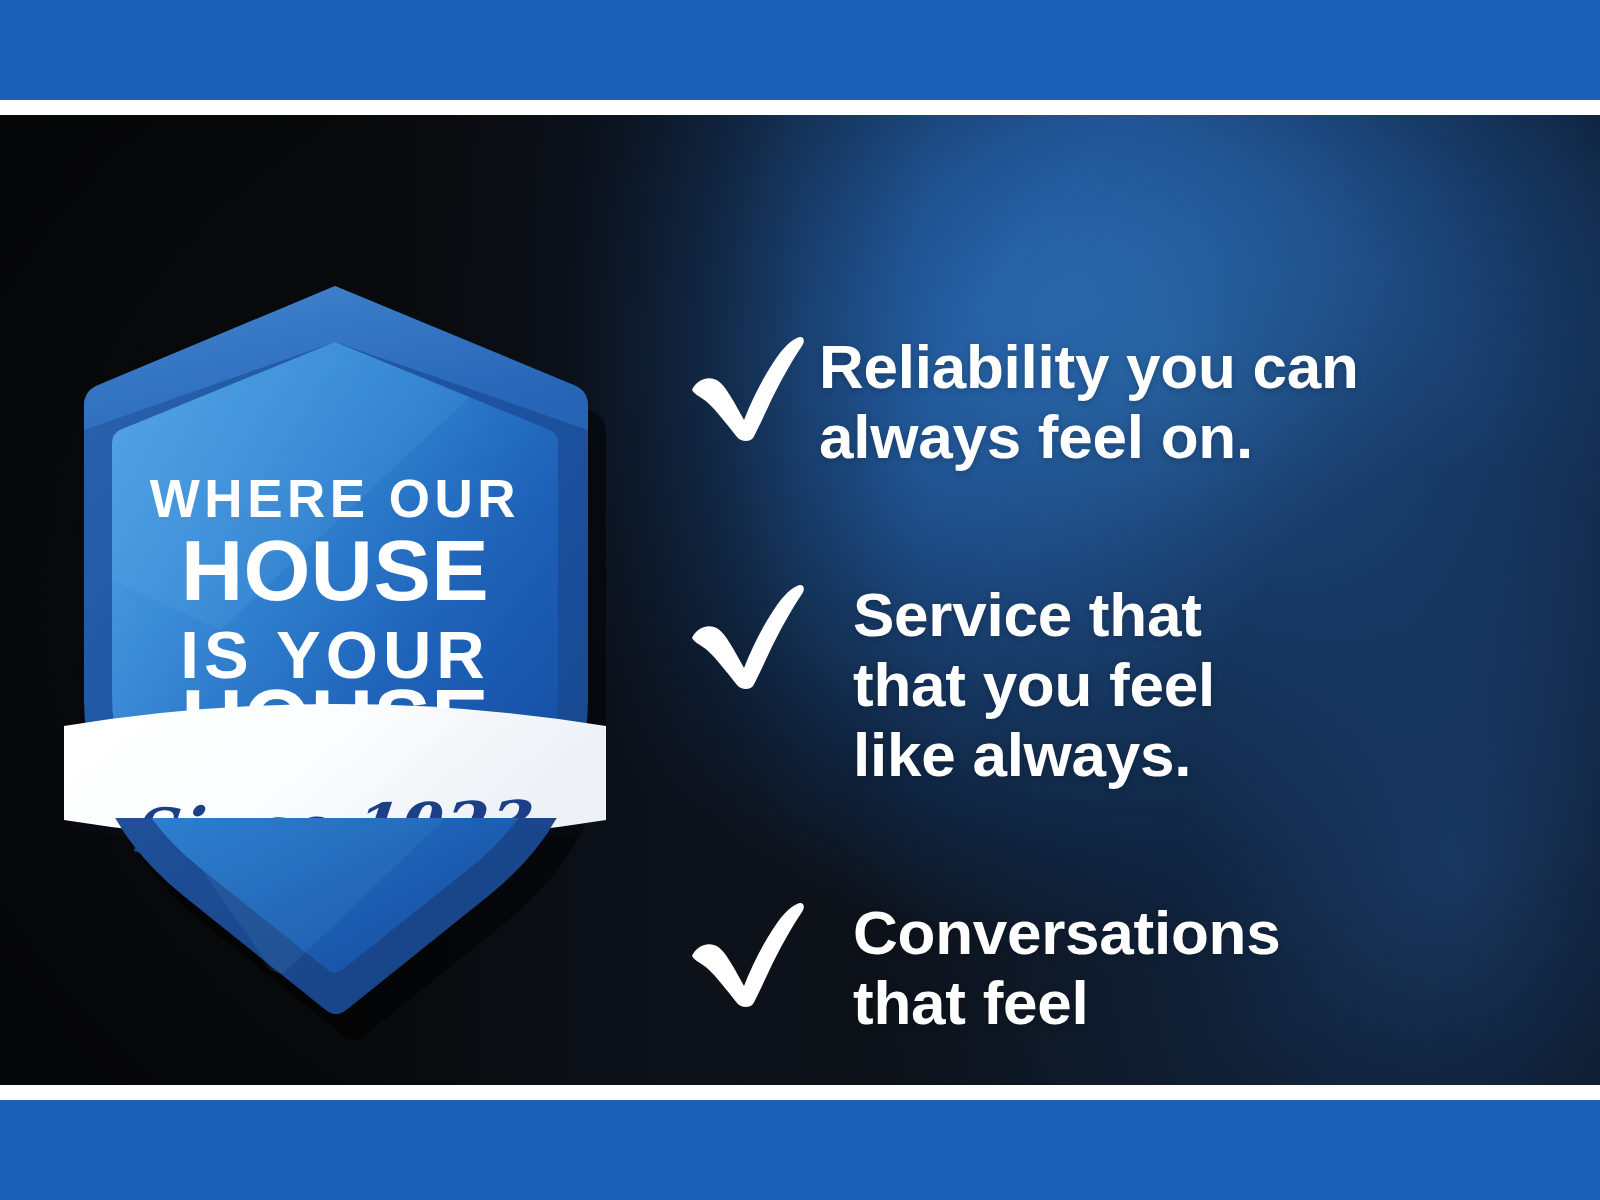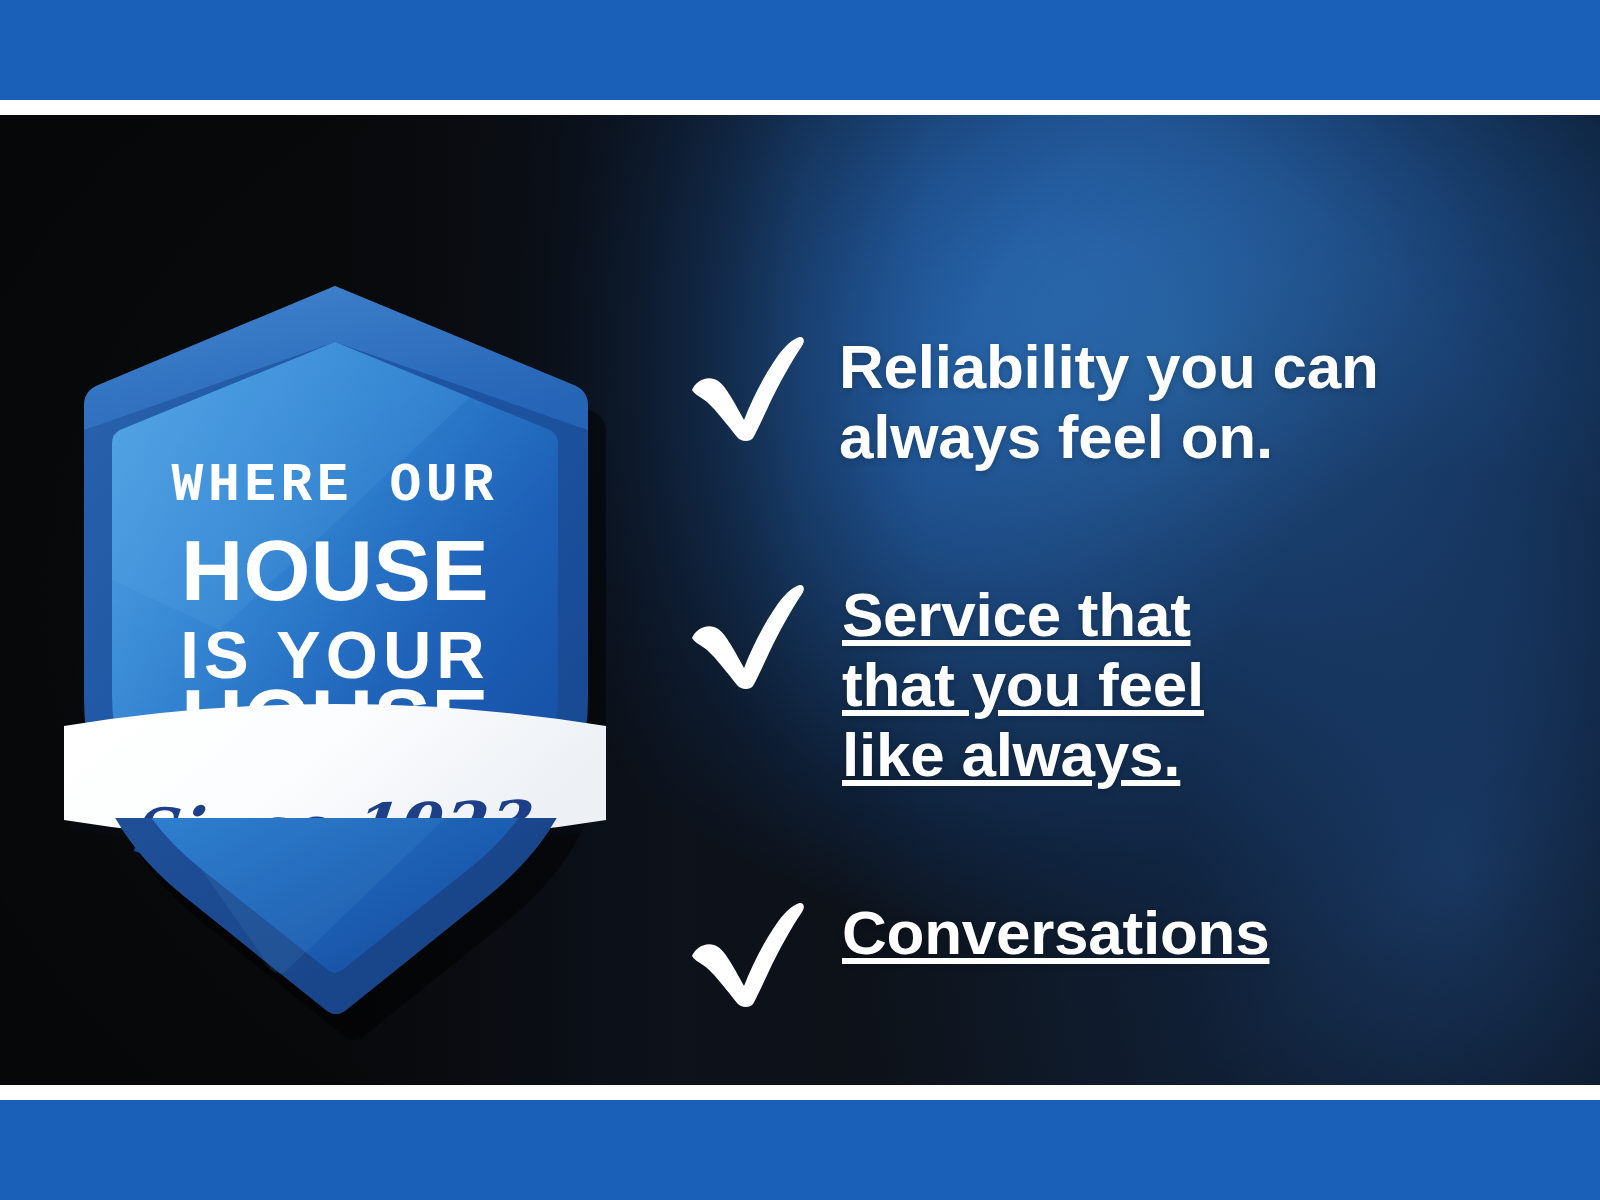--- a/index.html
+++ b/index.html
@@ -104,21 +104,21 @@
     left: 0; right: 0;
     text-align: center;
     color: #ffffff;
     font-family: "Liberation Sans", sans-serif;
     font-weight: 700;
     letter-spacing: 0.02em;
     text-transform: uppercase;
     line-height: 1;
     white-space: nowrap;
   }
-  #sl-1 { top: 180px; font-size: 53px; letter-spacing: 0.085em; font-family: Liberation Mono, monospace; }
+  #sl-1 { top: 192px; font-size: 53px; letter-spacing: 0.085em; }
   #sl-2 { top: 247px; font-size: 86px; letter-spacing: 0.005em; }
   #sl-3 { top: 341px; font-size: 67px; letter-spacing: 0.075em; }
   #sl-4 { top: 396px; font-size: 86px; letter-spacing: 0.005em; }
 
   #since-wrap {
     position: absolute;
     left: 0; right: 0; top: 511px;
     text-align: center;
   }
   #since-text {
@@ -151,24 +151,24 @@
   .bullet .check svg { display: block; width: 100%; height: 100%; }
   .bullet .copy {
     color: #ffffff;
     font-family: "Liberation Sans", sans-serif;
     font-weight: 700;
     font-size: 62px;
     line-height: 1.13;
     letter-spacing: -0.004em;
     text-shadow: 0 2px 7px rgba(0,0,0,0.22);
   }
-  #bullet-0 { left: 25px;  top: 102px; gap: 20px; }
+  #bullet-0 { left: 25px;  top: 102px; }
   #bullet-1 { left: 25px;  top: 350px; }
   #bullet-2 { left: 25px;  top: 668px; }
-  #bullet-1 .copy, #bullet-2 .copy { margin-left: 23px; text-decoration: underline; }
+  #bullet-1 .copy, #bullet-2 .copy { margin-left: 34px; }
 </style>
 </head>
 <body>
 
 <div id="graphic">
 
   <div class="brand-bar top"></div>
   <div class="white-gap top"></div>
 
   <div id="stage">
@@ -340,20 +340,21 @@
             <path d="M 7 58 C 10 50 20 44 29 47 C 36 49 41 57 46 65
                      C 51 73 55 81 59 88 C 66 70 76 49 88 31
                      C 95 20 103 10 112 6 C 118 3 121 8 117 14
                      C 106 30 94 52 84 73 C 77 88 71 101 68 106
                      C 65 110 56 110 52 105 C 44 95 32 79 22 70
                      C 16 65 10 63 7 58 Z" fill="#ffffff"></path>
           </svg>
         </div>
         <div class="copy">
           <div>Conversations</div>
+          <div>that feel</div>
         </div>
       </div>
 
     </div>
   </div>
 
   <div class="white-gap bottom"></div>
   <div class="brand-bar bottom"></div>
 
 </div>

